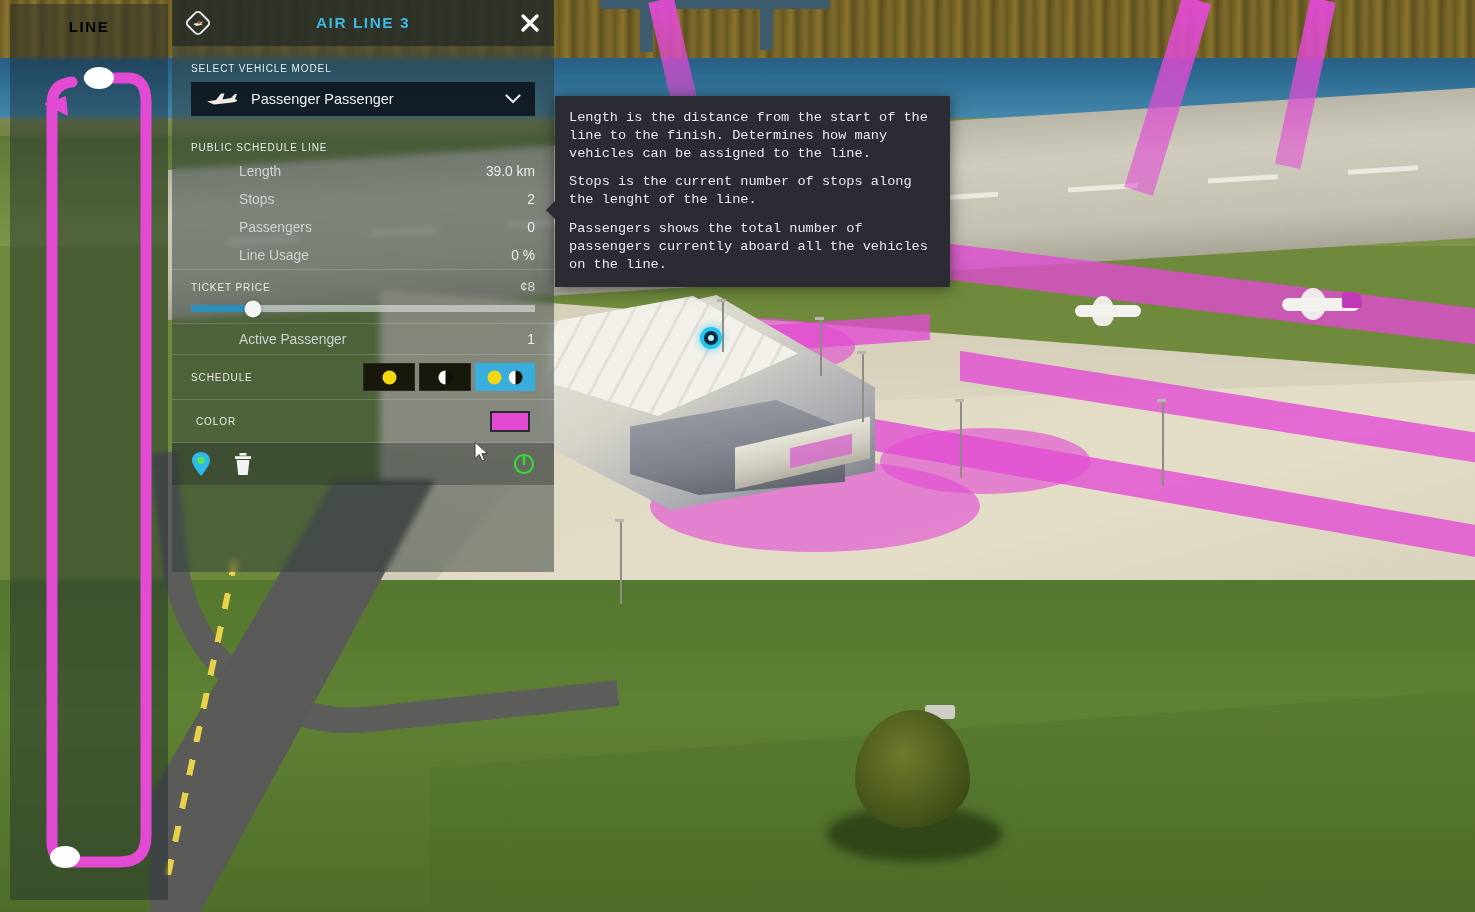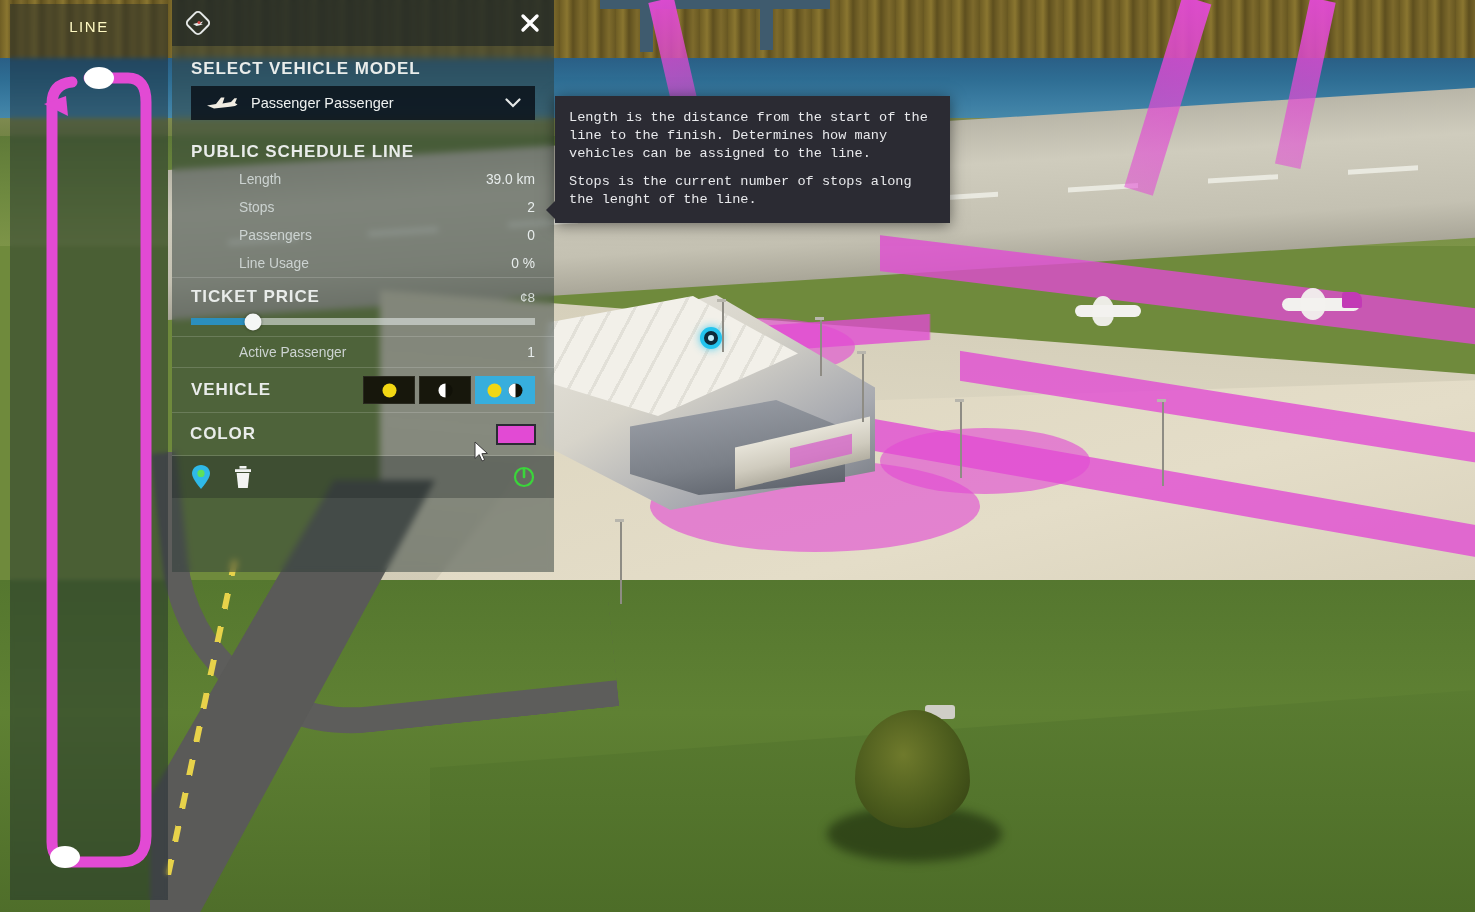--- a/index.html
+++ b/index.html
@@ -148,21 +148,21 @@
   .lamp-head { position: absolute; width: 9px; height: 3px; background: #b8b6ad; }
 
   
   .line-panel {
     position: absolute; left: 10px; top: 4px; width: 158px; height: 896px;
     background: rgba(24,36,44,.42);
     backdrop-filter: blur(2px);
   }
   .line-panel-title {
     position: absolute; top: 14px; left: 0; right: 0; text-align: center;
-    color: #fef9c3; font-size: 15px; letter-spacing: 1.6px; font-weight: 400;
+    color: #000000; font-size: 15px; letter-spacing: 1.6px; font-weight: 700;
   }
   .line-svg { position: absolute; left: 0; top: 0; width: 158px; height: 896px; }
 
   
   .panel {
     position: absolute; left: 172px; top: 0; width: 382px; height: 572px;
     background: rgba(46,60,56,.50);
     backdrop-filter: blur(3px);
     color: #e9eceb;
     font-size: 14px;
@@ -178,21 +178,21 @@
   .panel-title {
     flex: 1; text-align: center; color: #3fb8e4;
     font-size: 15.5px; letter-spacing: 1.5px; font-weight: 600;
   }
   .close-btn {
     position: absolute; right: 12px; top: 11px; width: 24px; height: 24px;
     cursor: pointer;
   }
   .close-btn svg { display: block; }
   .sec-label {
-    color: #e9ecea; font-size: 17px; letter-spacing: .9px; font-weight: 700;
+    color: #e9ecea; font-size: 10px; letter-spacing: .9px; font-weight: 400;
   }
   .divider { height: 1px; background: rgba(255,255,255,.16); margin: 0 0 0 0; }
 
   .vm-title { padding: 13px 19px 7px; }
   .vm-select {
     margin: 0 19px 14px; height: 34px;
     background: rgba(12,20,28,.88);
     display: flex; align-items: center; cursor: pointer;
   }
   .vm-plane { width: 34px; height: 16px; margin: 0 12px 0 14px; flex: none; }
@@ -235,21 +235,21 @@
   .sched-btns { display: flex; gap: 4px; }
   .sched-btn {
     width: 52px; height: 28px; background: #17170c;
     display: flex; align-items: center; justify-content: center; gap: 4px;
     cursor: pointer; border: 1px solid rgba(255,255,255,.08);
   }
   .sched-btn.sel { background: #37aedd; border-color: #37aedd; width: 60px; }
 
   .color-row {
     display: flex; align-items: center; justify-content: space-between;
-    padding: 0 18px; height: 42px;
+    padding: 0 24px; height: 42px;
   }
   .color-swatch {
     width: 40px; height: 21px; background: #e24ad4;
     border: 2px solid #2b2b33; cursor: pointer;
   }
 
   .action-bar {
     display: flex; align-items: center; padding: 0 19px; height: 42px;
     background: rgba(22,32,34,.30); gap: 22px;
   }
@@ -370,20 +370,21 @@
   <div class="panel">
 
     <div class="panel-header">
       <span class="hdr-icon">
         <svg width="28" height="28" viewBox="0 0 28 28">
           <rect x="5" y="5" width="18" height="18" rx="4" transform="rotate(45 14 14)" fill="none" stroke="#e6e9e8" stroke-width="2"></rect>
           <path d="M 9 15 L 19 12.5 L 17 15 L 19 15.6 L 12.5 17 Z" fill="#e6e9e8"></path>
           <circle cx="15" cy="13.5" r="1.6" fill="#d84a4a"></circle>
         </svg>
       </span>
+      <span class="panel-title">AIR LINE 3</span>
       <span class="close-btn">
         <svg width="24" height="24" viewBox="0 0 24 24">
           <path d="M5 5 L19 19 M19 5 L5 19" stroke="#ffffff" stroke-width="3.4" stroke-linecap="round"></path>
         </svg>
       </span>
     </div>
 
     <div class="vm-title">
       <span class="sec-label">SELECT VEHICLE MODEL</span>
     </div>
@@ -440,21 +441,21 @@
 
 
     <div class="row-line">
       <span class="stat-key">Active Passenger</span>
       <span class="stat-val">1</span>
     </div>
 
     <div class="divider"></div>
 
     <div class="sched-row">
-      <span class="sec-label">VEHICLE</span>
+      <span class="sec-label">SCHEDULE</span>
       <span class="sched-btns">
         <span class="sched-btn">
           <svg width="17" height="17" viewBox="0 0 17 17">
             <circle cx="8.5" cy="8.5" r="7" fill="#f2d713"></circle>
           </svg>
         </span>
         <span class="sched-btn">
           <svg width="17" height="17" viewBox="0 0 17 17">
             <circle cx="8.5" cy="8.5" r="7" fill="#111108"></circle>
             <path d="M8.5 1.5 A7 7 0 0 0 8.5 15.5 Z" fill="#ffffff"></path>
@@ -503,20 +504,21 @@
           <path d="M16 5 A8.4 8.4 0 0 1 5.6 5" fill="none" stroke="rgba(0,0,0,0)" stroke-width="0"></path>
         </svg>
       </span>
     </div>
   </div>
 
   <div class="tooltip">
     <div class="tt-caret"></div>
     <p>Length is the distance from the start of the line to the finish. Determines how many vehicles can be assigned to the line.</p>
     <p>Stops is the current number of stops along the lenght of the line.</p>
+    <p>Passengers shows the total number of passengers currently aboard all the vehicles on the line.</p>
   </div>
 
   <span class="cursor">
     <svg width="16" height="22" viewBox="0 0 16 22">
       <path d="M1 1 L1 17.5 L5.2 13.6 L8 20 L10.6 18.8 L7.9 12.7 L13.4 12.4 Z" fill="#ffffff" stroke="#3a3a3a" stroke-width="1"></path>
     </svg>
   </span>
 
 </div>
 

